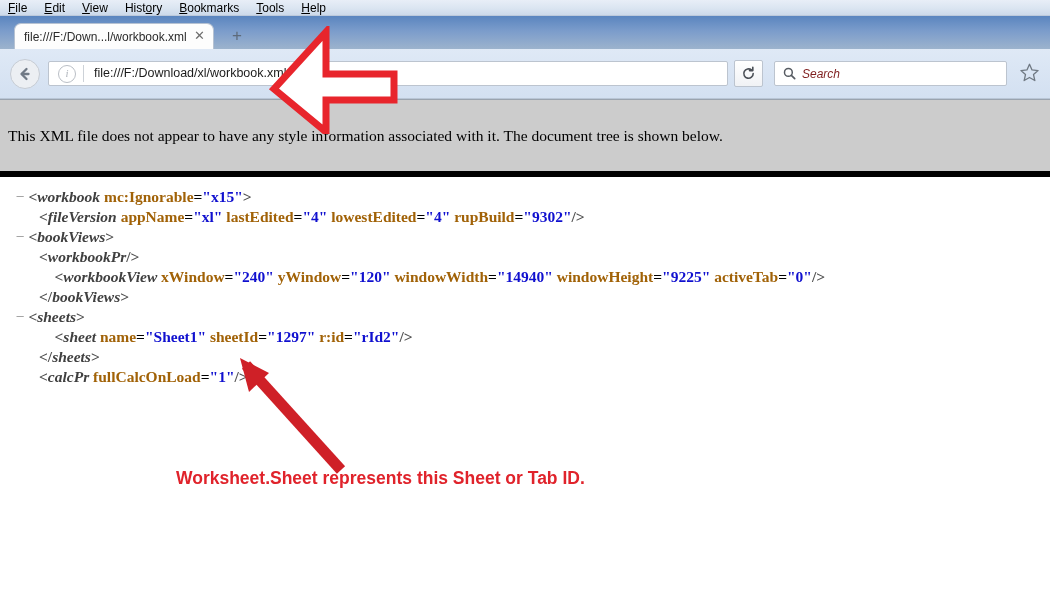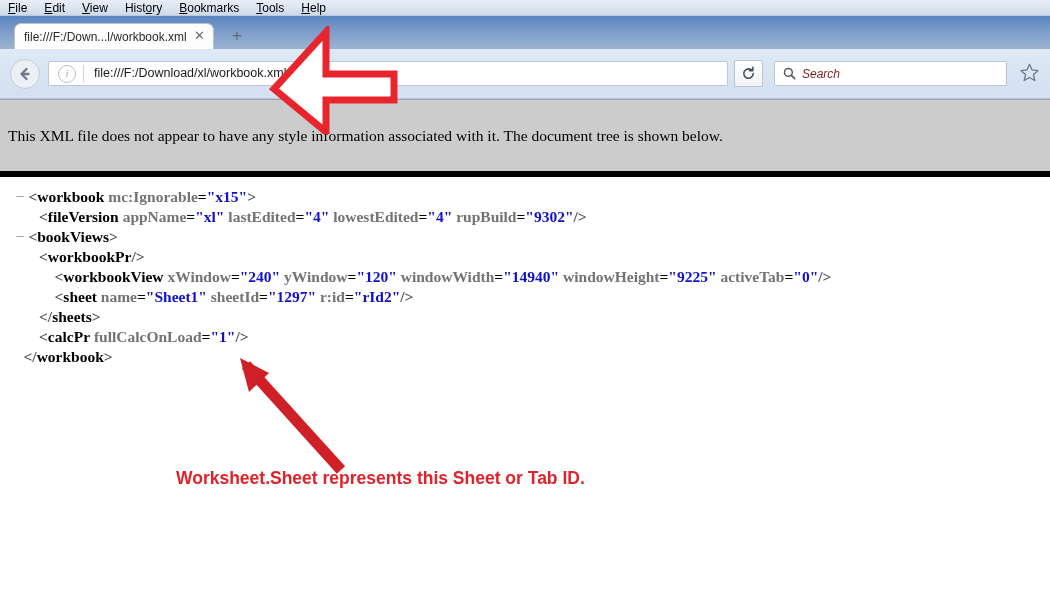--- a/index.html
+++ b/index.html
@@ -194,23 +194,23 @@
   
   .xmlarea {
     background: #ffffff;
     padding: 10px 0 0 8px;
     font-family: "Liberation Serif", serif;
     font-size: 15.5px;
     line-height: 20px;
   }
   .xline { white-space: pre; }
   .toggle { color: #8b8b8b; font-weight: 400; }
-  .tagname { color: #000000; font-weight: bold; }
+  .tagname { color: #404040; font-weight: bold; font-style: italic; }
   .punct { color: #505050; font-weight: bold; }
-  .attname { color: #737373; font-weight: bold; }
+  .attname { color: #a16207; font-weight: bold; }
   .attval { color: #1010cf; font-weight: bold; }
   .eq { color: #000000; font-weight: bold; }
 
   
   .annot-caption {
     position: absolute;
     left: 176px; top: 468px;
     font-size: 17.5px;
     font-weight: bold;
     color: #e0232b;
@@ -290,24 +290,25 @@
   <span class="notice-text">This XML file does not appear to have any style information associated with it. The document tree is shown below.</span>
 </div>
 <div class="blackbar"></div>
 
 <div class="xmlarea" id="xmlarea">
     <div class="xline"><span>  </span><span class="toggle">− </span><span class="punct">&lt;</span><span class="tagname">workbook</span><span> </span><span class="attname">mc:Ignorable</span><span class="eq">=</span><span class="attval">"x15"</span><span class="punct">&gt;</span></div>
     <div class="xline"><span>      </span><span class="toggle">  </span><span class="punct">&lt;</span><span class="tagname">fileVersion</span><span> </span><span class="attname">appName</span><span class="eq">=</span><span class="attval">"xl"</span><span> </span><span class="attname">lastEdited</span><span class="eq">=</span><span class="attval">"4"</span><span> </span><span class="attname">lowestEdited</span><span class="eq">=</span><span class="attval">"4"</span><span> </span><span class="attname">rupBuild</span><span class="eq">=</span><span class="attval">"9302"</span><span class="punct">/&gt;</span></div>
     <div class="xline"><span>  </span><span class="toggle">− </span><span class="punct">&lt;</span><span class="tagname">bookViews</span><span class="punct">&gt;</span></div>
     <div class="xline"><span>      </span><span class="toggle">  </span><span class="punct">&lt;</span><span class="tagname">workbookPr</span><span class="punct">/&gt;</span></div>
     <div class="xline"><span>          </span><span class="toggle">  </span><span class="punct">&lt;</span><span class="tagname">workbookView</span><span> </span><span class="attname">xWindow</span><span class="eq">=</span><span class="attval">"240"</span><span> </span><span class="attname">yWindow</span><span class="eq">=</span><span class="attval">"120"</span><span> </span><span class="attname">windowWidth</span><span class="eq">=</span><span class="attval">"14940"</span><span> </span><span class="attname">windowHeight</span><span class="eq">=</span><span class="attval">"9225"</span><span> </span><span class="attname">activeTab</span><span class="eq">=</span><span class="attval">"0"</span><span class="punct">/&gt;</span></div>
+    <div class="xline"><span>      </span><span class="toggle">  </span><span class="punct">&lt;/</span><span class="tagname">bookViews</span><span class="punct">&gt;</span></div>
+    <div class="xline"><span>  </span><span class="toggle">− </span><span class="punct">&lt;</span><span class="tagname">sheets</span><span class="punct">&gt;</span></div>
     <div class="xline"><span>          </span><span class="toggle">  </span><span class="punct">&lt;</span><span class="tagname">sheet</span><span> </span><span class="attname">name</span><span class="eq">=</span><span class="attval">"Sheet1"</span><span> </span><span class="attname">sheetId</span><span class="eq">=</span><span class="attval">"1297"</span><span> </span><span class="attname">r:id</span><span class="eq">=</span><span class="attval">"rId2"</span><span class="punct">/&gt;</span></div>
     <div class="xline"><span>      </span><span class="toggle">  </span><span class="punct">&lt;/</span><span class="tagname">sheets</span><span class="punct">&gt;</span></div>
     <div class="xline"><span>      </span><span class="toggle">  </span><span class="punct">&lt;</span><span class="tagname">calcPr</span><span> </span><span class="attname">fullCalcOnLoad</span><span class="eq">=</span><span class="attval">"1"</span><span class="punct">/&gt;</span></div>
-    <div class="xline"><span>  </span><span class="toggle">  </span><span class="punct">&lt;/</span><span class="tagname">workbook</span><span class="punct">&gt;</span></div>
   </div>
 
 <svg class="block-arrow" width="132" height="108" viewBox="0 0 132 108">
   <path d="M126 48 L58 48 L58 6 L6 63 L58 106 L58 74 L126 74 Z" fill="#ffffff" stroke="#e8252c" stroke-width="7" stroke-linejoin="miter"></path>
 </svg>
 
 <svg class="diag-arrow" width="125" height="125" viewBox="0 0 125 125">
   <path d="M113 118 L18 13" stroke="#cf2027" stroke-width="11" stroke-linecap="butt"></path>
   <path d="M12 6 L41 21 L21 40 Z" fill="#cf2027"></path>
 </svg>

